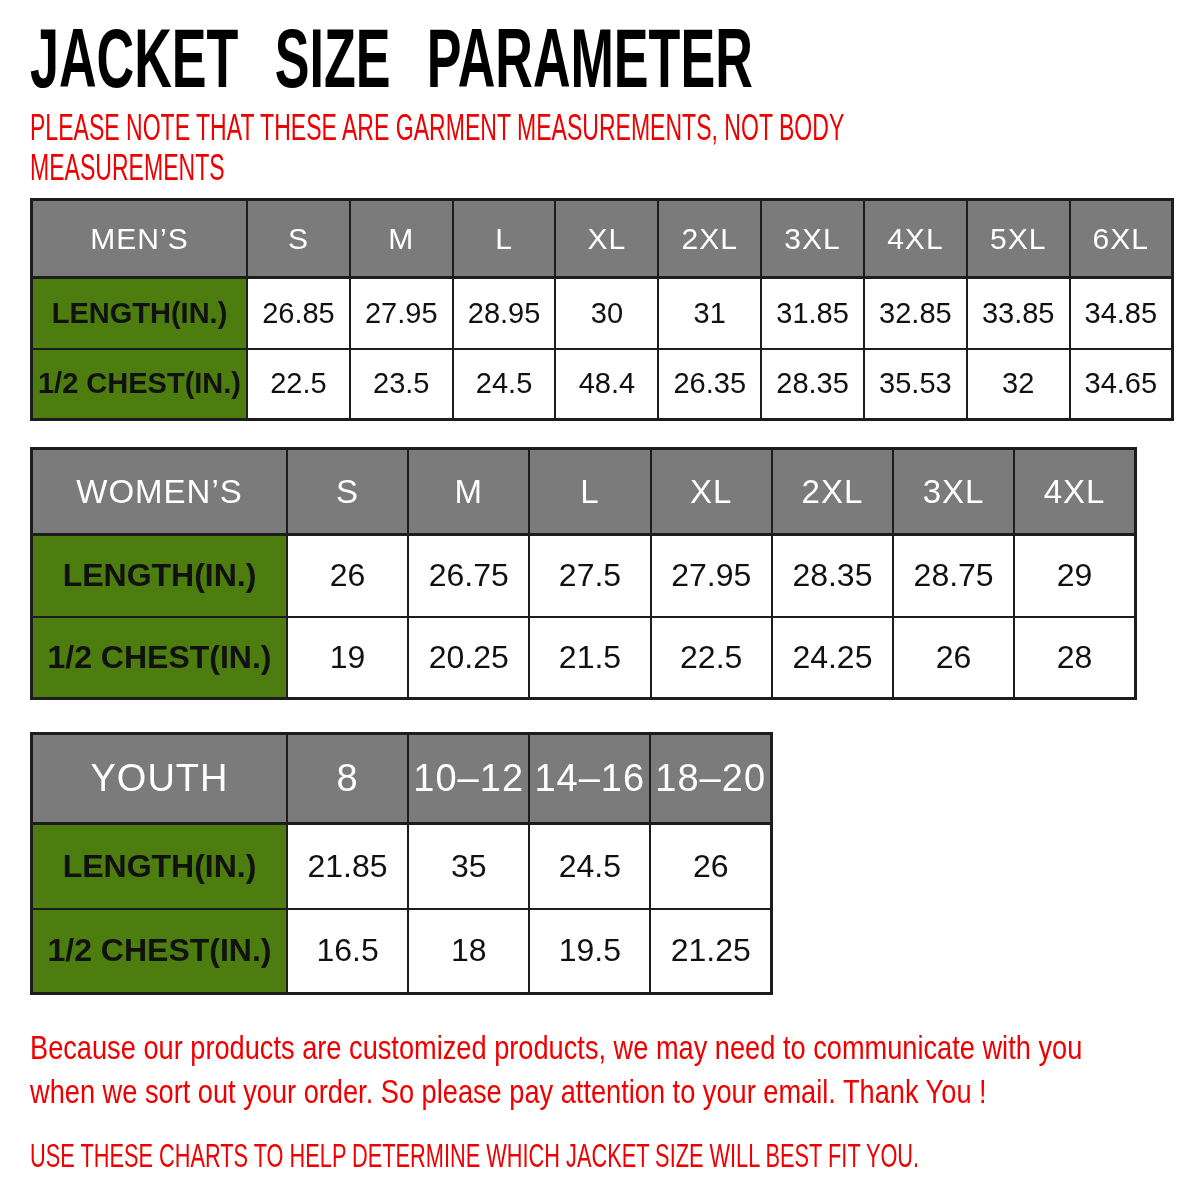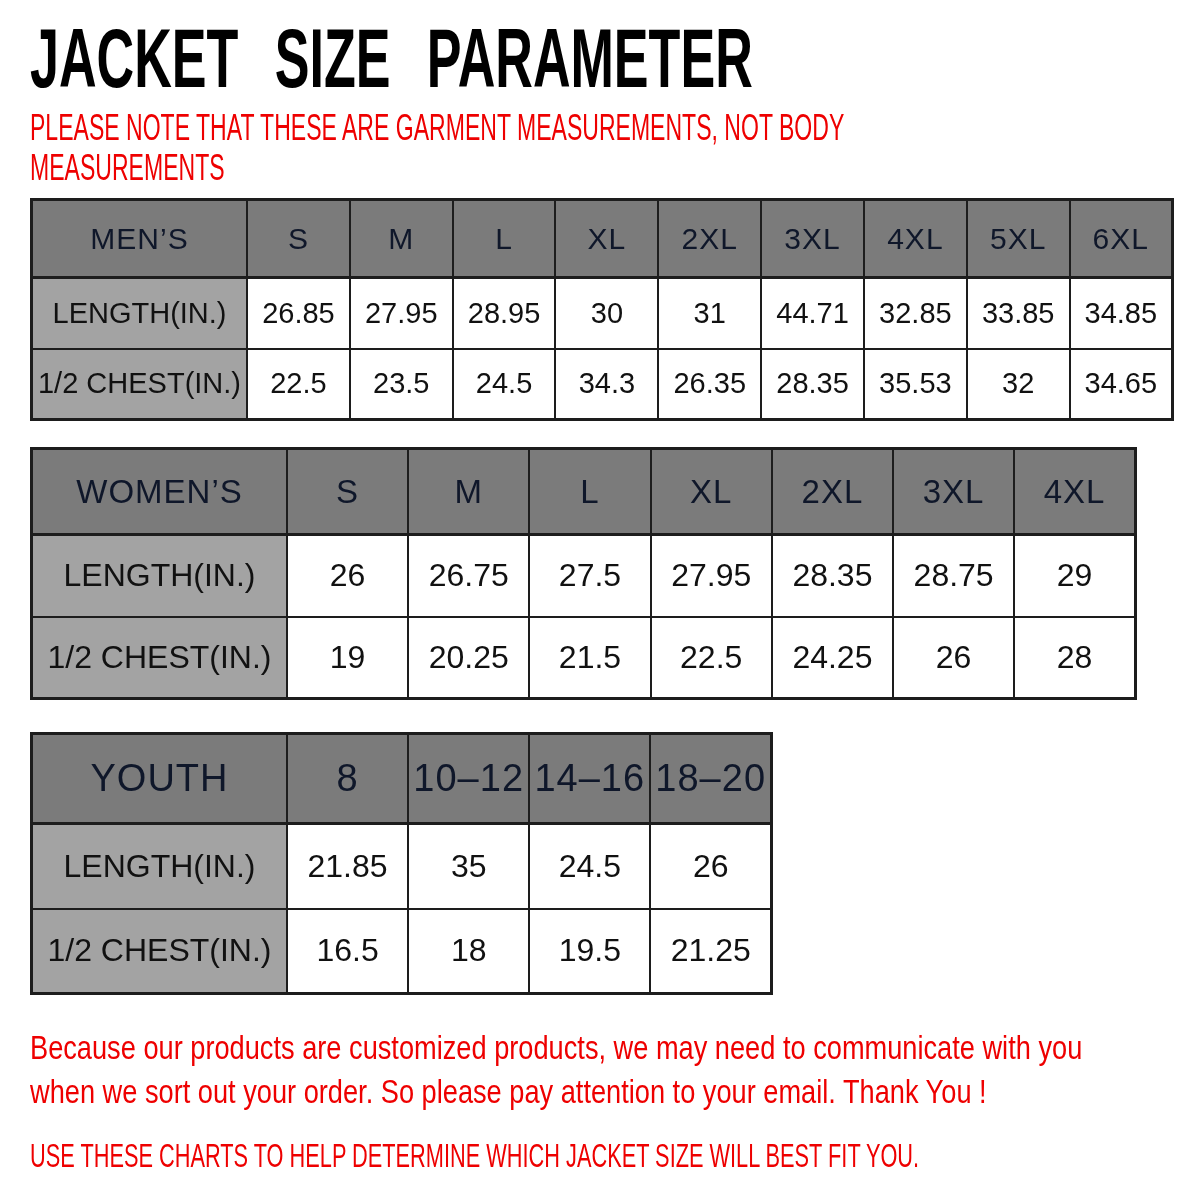--- a/index.html
+++ b/index.html
@@ -45,28 +45,28 @@
     color: #111111;
   }
   table.size-table th, table.size-table td {
     border: 2px solid var(--table-border, #1d1d1d);
     text-align: center;
     vertical-align: middle;
     padding: 0;
   }
   table.size-table thead th {
     background: var(--table-header-bg, #7b7b7b);
-    color: #0f172a;
+    color: #ffffff;
     font-weight: 400;
     letter-spacing: 1px;
     border-bottom: 3px solid var(--table-border, #1d1d1d);
   }
   table.size-table tbody th.row-label {
-    font-weight: 400;
-    background: #a3a3a3;
+    font-weight: 700;
+    background: #4d7c0f;
   }
 
   .mens  { width: 1144px; margin-top: 10px; }
   .mens  thead th:first-child { width: 213px; }
   .mens  thead tr { height: 78px; font-size: 30px; }
   .mens  tbody tr { height: 71px; font-size: 29px; }
 
   .womens { width: 1107px; margin-top: 26px; }
   .womens thead th:first-child { width: 253px; }
   .womens thead tr { height: 86px; font-size: 33px; }
@@ -122,31 +122,31 @@
         </tr>
       </thead>
       <tbody>
         <tr>
           <th class="row-label">LENGTH(IN.)</th>
           <td>26.85</td>
           <td>27.95</td>
           <td>28.95</td>
           <td>30</td>
           <td>31</td>
-          <td>44.71</td>
+          <td>31.85</td>
           <td>32.85</td>
           <td>33.85</td>
           <td>34.85</td>
         </tr>
         <tr>
           <th class="row-label">1/2 CHEST(IN.)</th>
           <td>22.5</td>
           <td>23.5</td>
           <td>24.5</td>
-          <td>34.3</td>
+          <td>48.4</td>
           <td>26.35</td>
           <td>28.35</td>
           <td>35.53</td>
           <td>32</td>
           <td>34.65</td>
         </tr>
       </tbody>
     </table>
 
   <table class="size-table womens">

